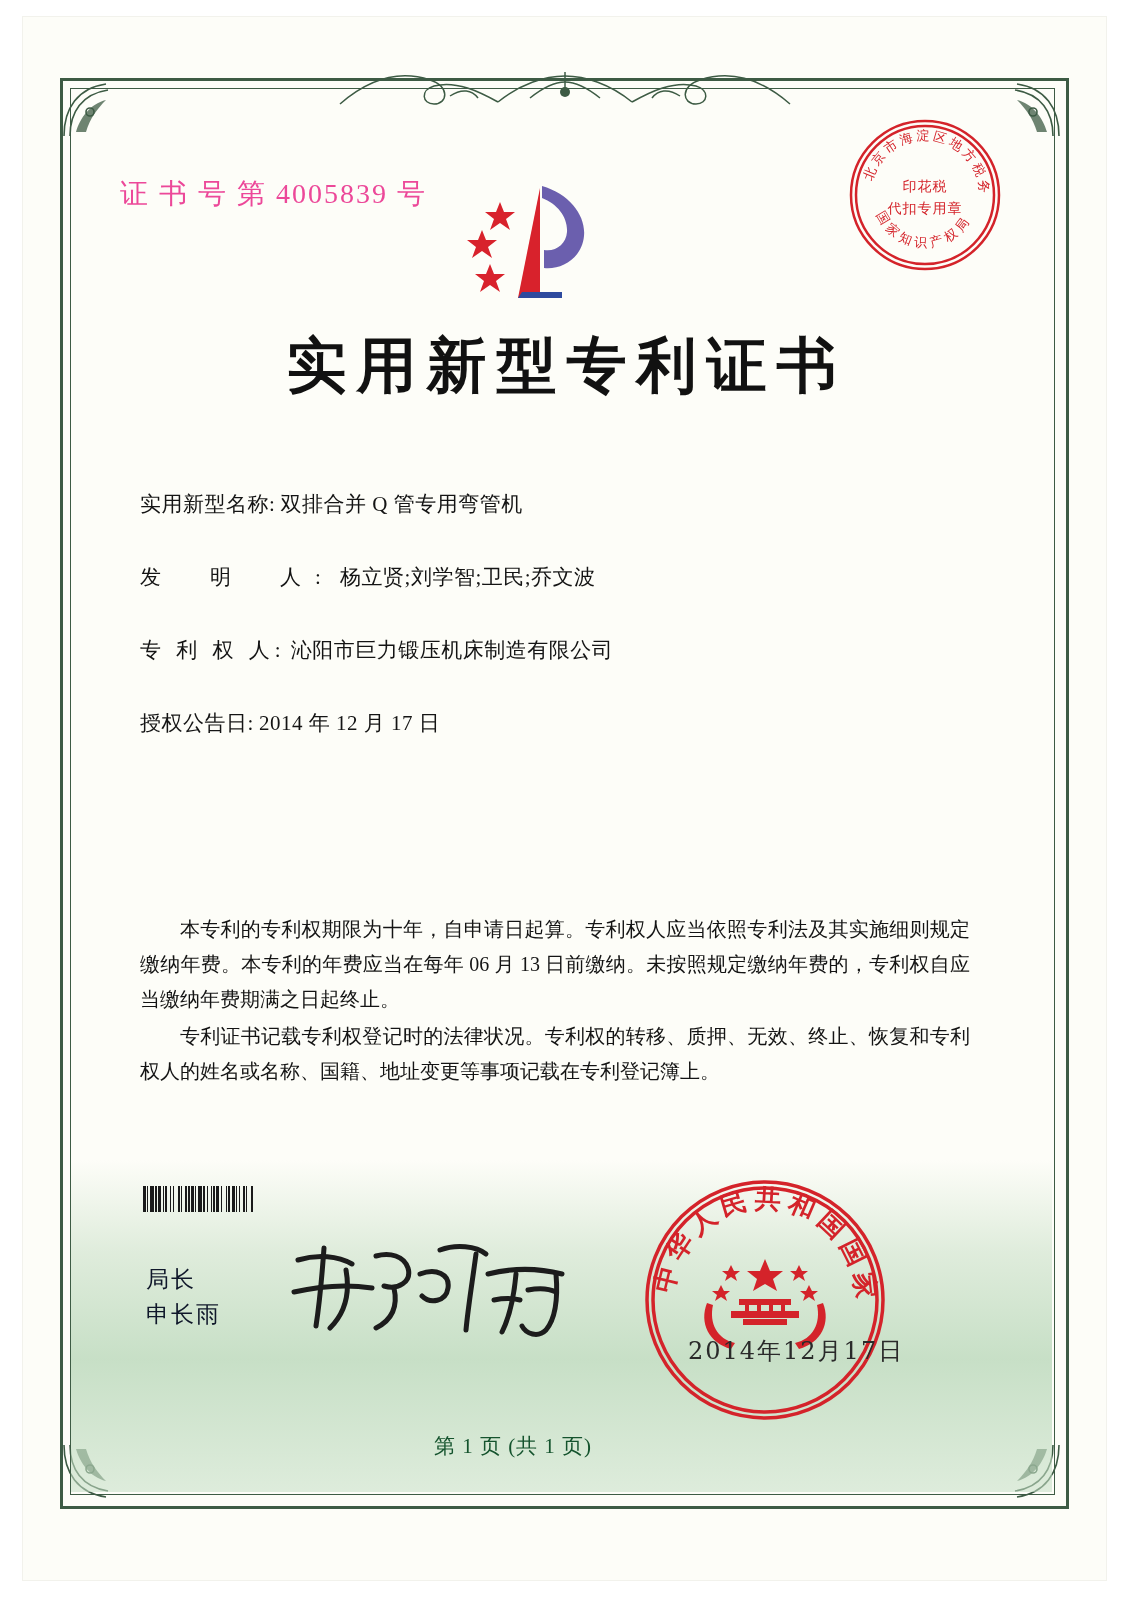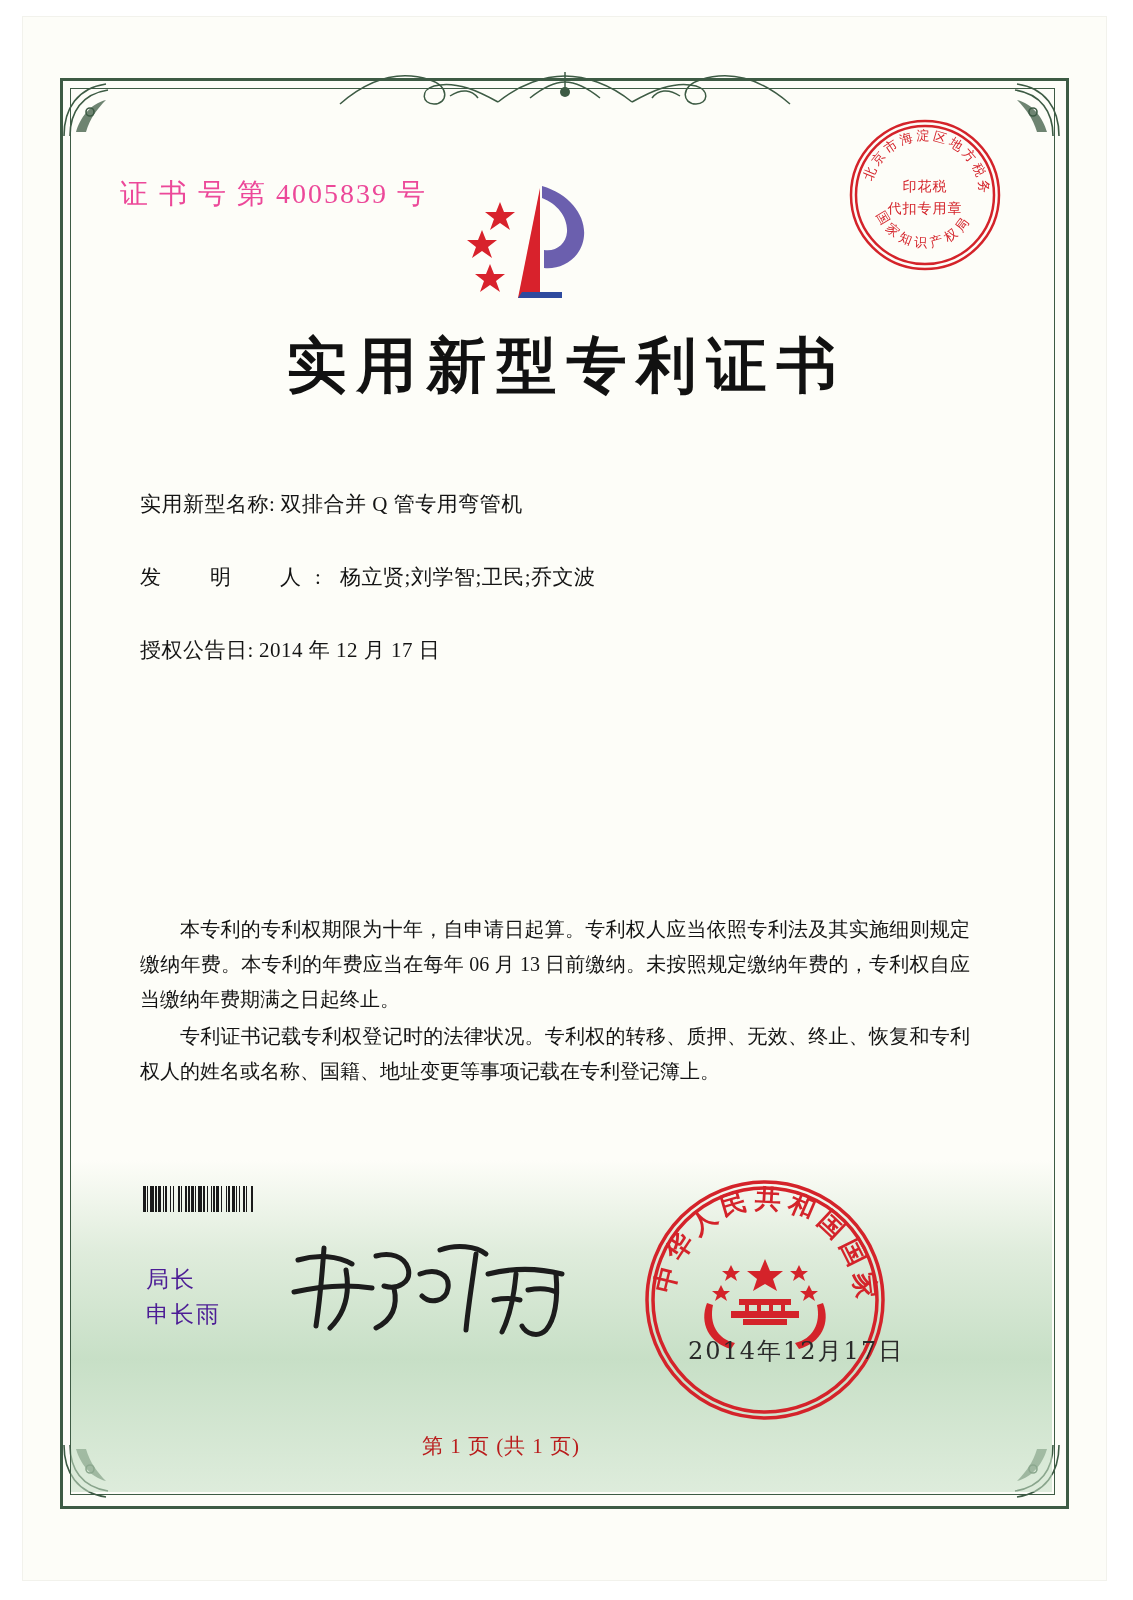--- a/index.html
+++ b/index.html
@@ -149,21 +149,21 @@
     background: #1a1a1a;
     height: 100%;
   }
 
   
   .director {
     position: absolute;
     left: 146px; top: 1262px;
     font-size: 23px;
     line-height: 35px;
-    color: #4c1d95;
+    color: #0f172a;
     letter-spacing: 2px;
   }
   
   .signature {
     position: absolute;
     left: 280px; top: 1230px;
     width: 320px; height: 120px;
     color: #1c1c1c;
   }
   .signature svg { width: 100%; height: 100%; display: block; }
@@ -180,25 +180,25 @@
     left: 688px; top: 1335px;
     font-size: 24px;
     letter-spacing: 2px;
     color: #2a2a2a;
     font-family: "DejaVu Serif", "Liberation Serif", serif;
   }
 
   
   .footer {
     position: absolute;
-    left: 0; top: 1432px;
+    left: 12px; top: 1432px;
     width: 1002px;
     text-align: center;
     font-size: 21px;
-    color: #b91c1c;
+    color: #14532d;
     letter-spacing: 1px;
   }
 </style>
 </head>
 <body>
 
 <div class="page">
   <div class="paper"></div>
 
   <div class="frame-outer"></div>
@@ -307,20 +307,24 @@
   <div class="fields">
     <div class="field-row">
       <span class="field-label">实用新型名称:</span>
       <span class="field-value">双排合并 Q 管专用弯管机</span>
     </div>
     <div class="field-row">
       <span class="field-label sp-3">发　明　人:</span>
       <span class="field-value">杨立贤;刘学智;卫民;乔文波</span>
     </div>
     <div class="field-row">
+      <span class="field-label sp-4">专 利 权 人:</span>
+      <span class="field-value">沁阳市巨力锻压机床制造有限公司</span>
+    </div>
+    <div class="field-row">
       <span class="field-label">授权公告日:</span>
       <span class="field-value">2014 年 12 月 17 日</span>
     </div>
   </div>
 
   <div class="body-text">
     <p>本专利的专利权期限为十年，自申请日起算。专利权人应当依照专利法及其实施细则规定缴纳年费。本专利的年费应当在每年 06 月 13 日前缴纳。未按照规定缴纳年费的，专利权自应当缴纳年费期满之日起终止。</p>
     <p>专利证书记载专利权登记时的法律状况。专利权的转移、质押、无效、终止、恢复和专利权人的姓名或名称、国籍、地址变更等事项记载在专利登记簿上。</p>
   </div>
 

